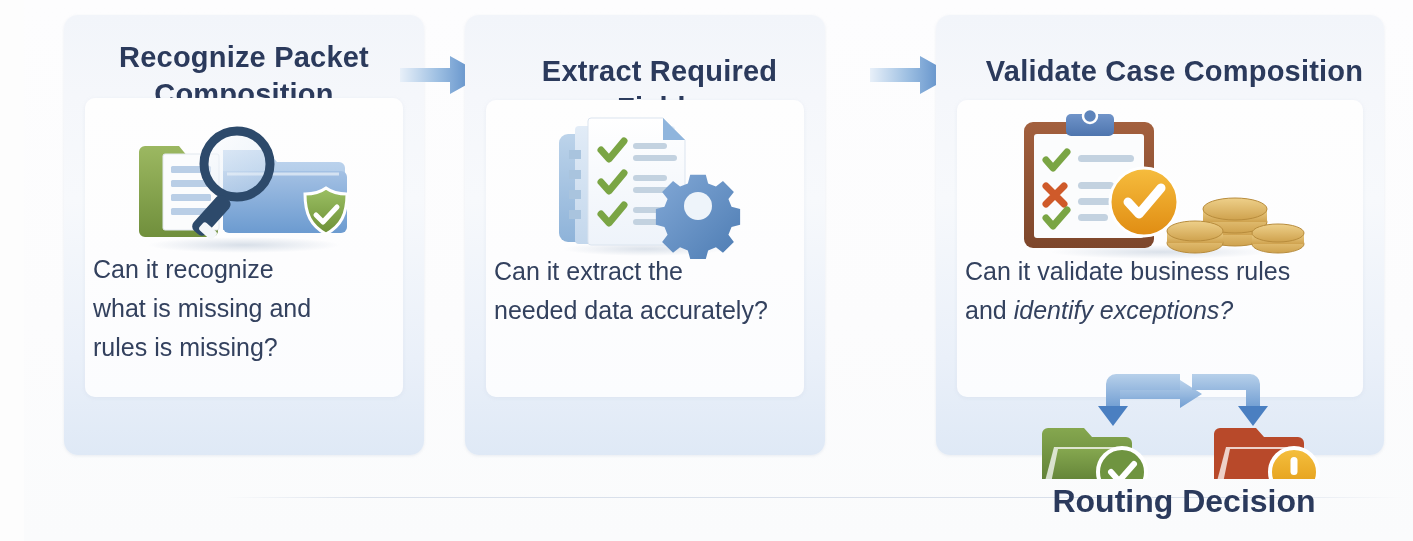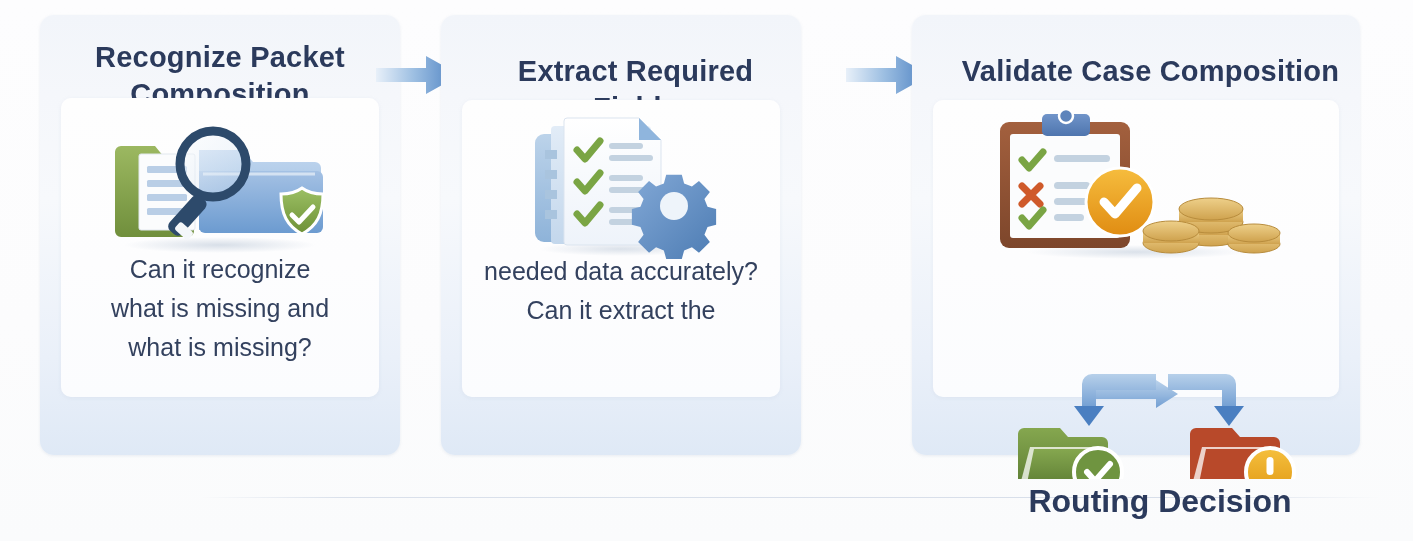--- a/index.html
+++ b/index.html
@@ -13,20 +13,21 @@
     background: #fdfdfd;
     font-family: "Liberation Sans", sans-serif;
     position: relative;
   }
 
   
   #diagram {
     position: absolute;
     inset: 0;
     background: linear-gradient(180deg, #fdfdfe 0%, #fcfcfd 60%, #fafbfc 100%);
+    margin-left: 24px;
   }
 
   
   .baseline-rule {
     position: absolute;
     left: 200px;
     top: 497px;
     width: 1180px;
     height: 1px;
     background: linear-gradient(90deg,
@@ -84,21 +85,20 @@
     box-shadow: 0 1px 4px rgba(160,175,200,0.14);
   }
   .stage-1 .inner-card { top: 83px;  height: 299px; }
   .stage-2 .inner-card { top: 85px;  height: 297px; }
   .stage-3 .inner-card { top: 85px;  height: 297px; }
 
   .stage-body {
     position: absolute;
     left: 8px;
     right: 8px;
-    text-align: center;
     font-family: "Liberation Sans", sans-serif;
     font-size: 25px;
     line-height: 39px;
     color: #33415e;
   }
   .stage-1 .stage-body { top: 152px; }
   .stage-2 .stage-body { top: 152px; }
   .stage-3 .stage-body { top: 152px; }
   .stage-body em { font-style: italic; }
 
@@ -202,21 +202,21 @@
 
           <circle cx="118" cy="56" r="33" fill="url(#g-lens)" stroke="#2d4a6b" stroke-width="9"></circle>
           <rect x="84" y="84" width="17" height="46" rx="6" transform="rotate(42 92 107)" fill="#2d4a6b"></rect>
           <rect x="80" y="118" width="18" height="10" rx="3" transform="rotate(42 89 123)" fill="#f4f7fa"></rect>
         </svg>
       </div>
 
       <div class="stage-body">
         <div>Can it recognize</div>
         <div>what is missing and</div>
-        <div>what is missing?</div>
+        <div>rules is missing?</div>
       </div>
     </div>
   </div>
 
   <div class="connector connector-1">
     <svg width="86" height="46" viewBox="0 0 86 46">
       <defs>
         <linearGradient id="g-arrow1" x1="0" y1="0" x2="1" y2="0">
           <stop offset="0" stop-color="#e8f0f9"></stop>
           <stop offset="0.45" stop-color="#9dbfe2"></stop>
@@ -284,22 +284,22 @@
           </g>
 
           <g transform="translate(173,96)">
             <path d="M-10-40h20l3 11 10 4 9-7 14 14-7 9 4 10 11 3v20l-11 3-4 10 7 9-14 14-9-7-10 4-3 11h-20l-3-11-10-4-9 7-14-14 7-9-4-10-11-3v-20l11-3 4-10-7-9 14-14 9 7 10-4z" fill="url(#g-gear)" transform="scale(0.78)"></path>
             <circle cx="0" cy="0" r="14" fill="#eef4fa"></circle>
           </g>
         </svg>
       </div>
 
       <div class="stage-body">
+        <div>Can it extract the</div>
         <div>needed data accurately?</div>
-        <div>Can it extract the</div>
       </div>
     </div>
   </div>
 
   <div class="connector connector-2">
     <svg width="86" height="46" viewBox="0 0 86 46">
       <defs>
         <linearGradient id="g-arrow2" x1="0" y1="0" x2="1" y2="0">
           <stop offset="0" stop-color="#e8f0f9"></stop>
           <stop offset="0.45" stop-color="#9dbfe2"></stop>
@@ -374,20 +374,24 @@
             <rect x="157" y="121" width="56" height="12" fill="url(#g-coin)"></rect>
             <ellipse cx="185" cy="121" rx="28" ry="10" fill="url(#g-coin)" stroke="#b88c3c"></ellipse>
 
             <ellipse cx="268" cy="134" rx="26" ry="9" fill="url(#g-coin)" stroke="#b88c3c"></ellipse>
             <rect x="242" y="123" width="52" height="11" fill="url(#g-coin)"></rect>
             <ellipse cx="268" cy="123" rx="26" ry="9" fill="url(#g-coin)" stroke="#b88c3c"></ellipse>
           </g>
         </svg>
       </div>
 
+      <div class="stage-body">
+        <div>Can it validate business rules</div>
+        <div><span>and </span><em>identify exceptions?</em></div>
+      </div>
     </div>
   </div>
 
   <div class="routing">
     <svg width="320" height="135" viewBox="0 0 320 135">
       <defs>
         <linearGradient id="g-split" x1="0" y1="0" x2="0" y2="1">
           <stop offset="0" stop-color="#b7d0ea"></stop>
             <stop offset="1" stop-color="#6d9bd1"></stop>
         </linearGradient>

